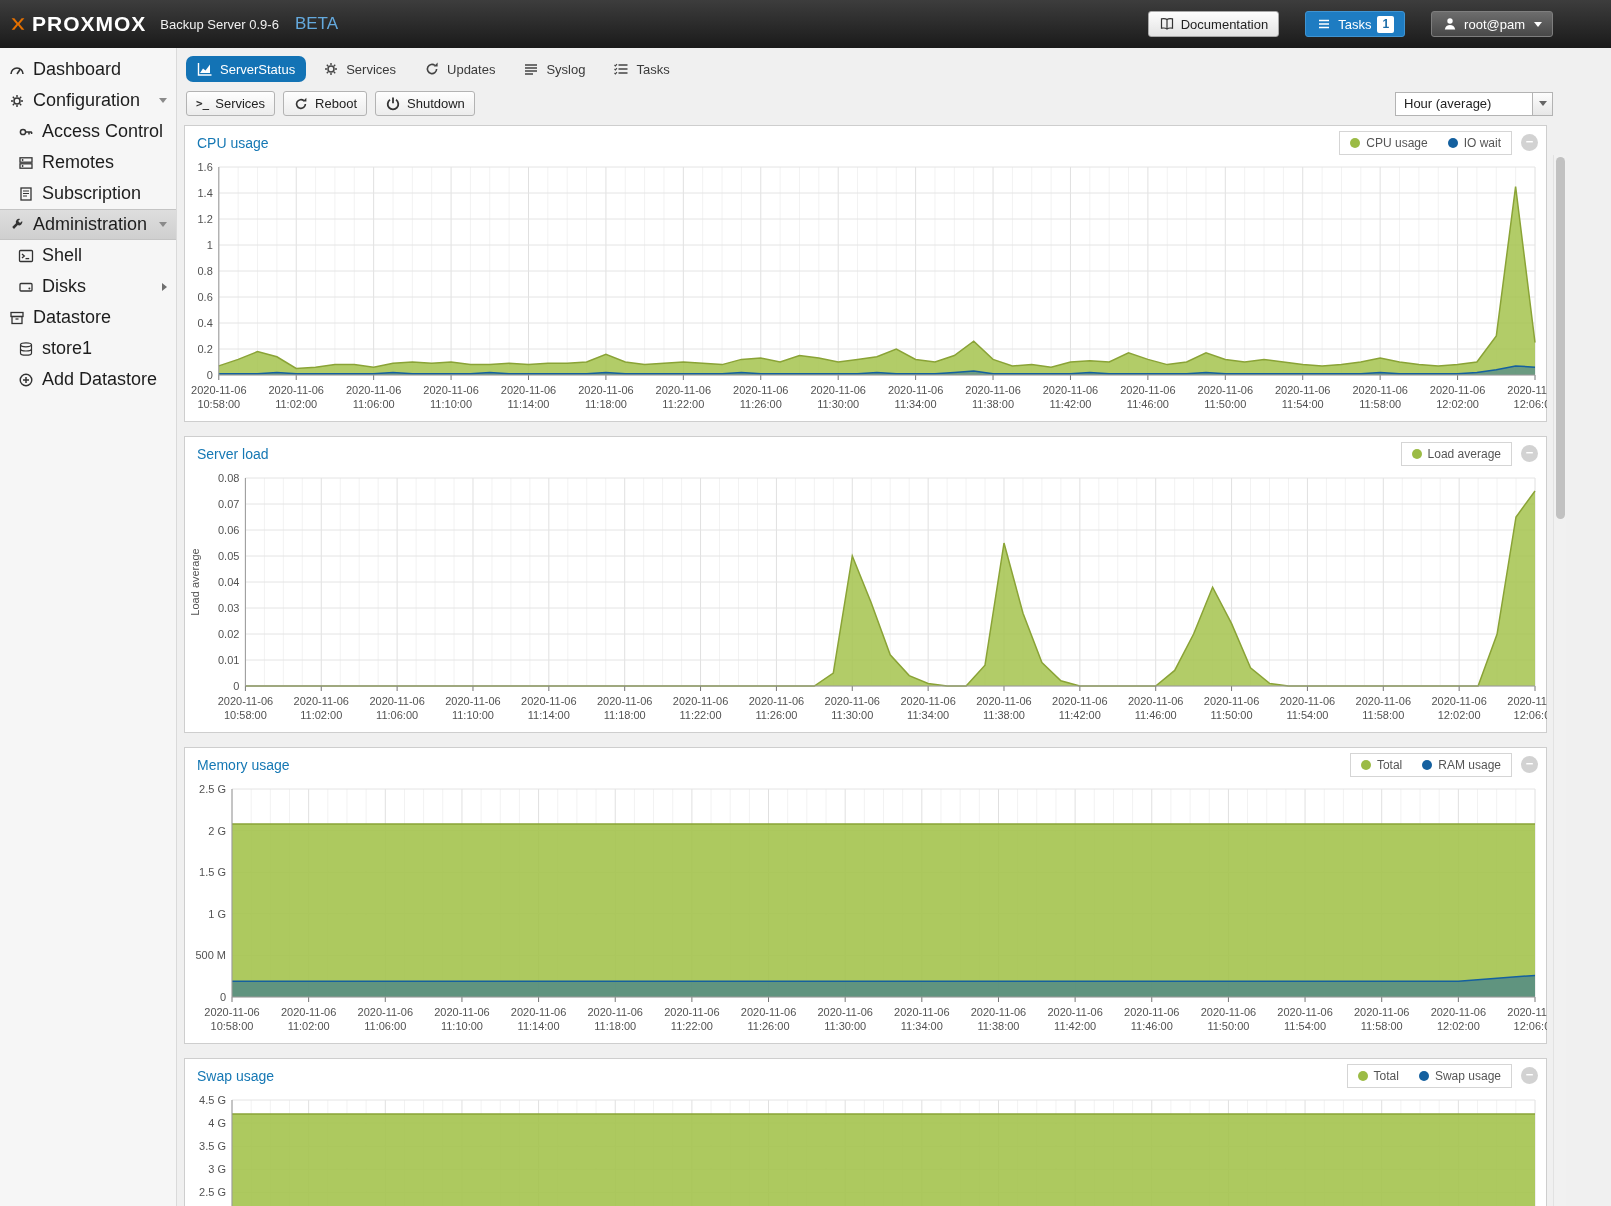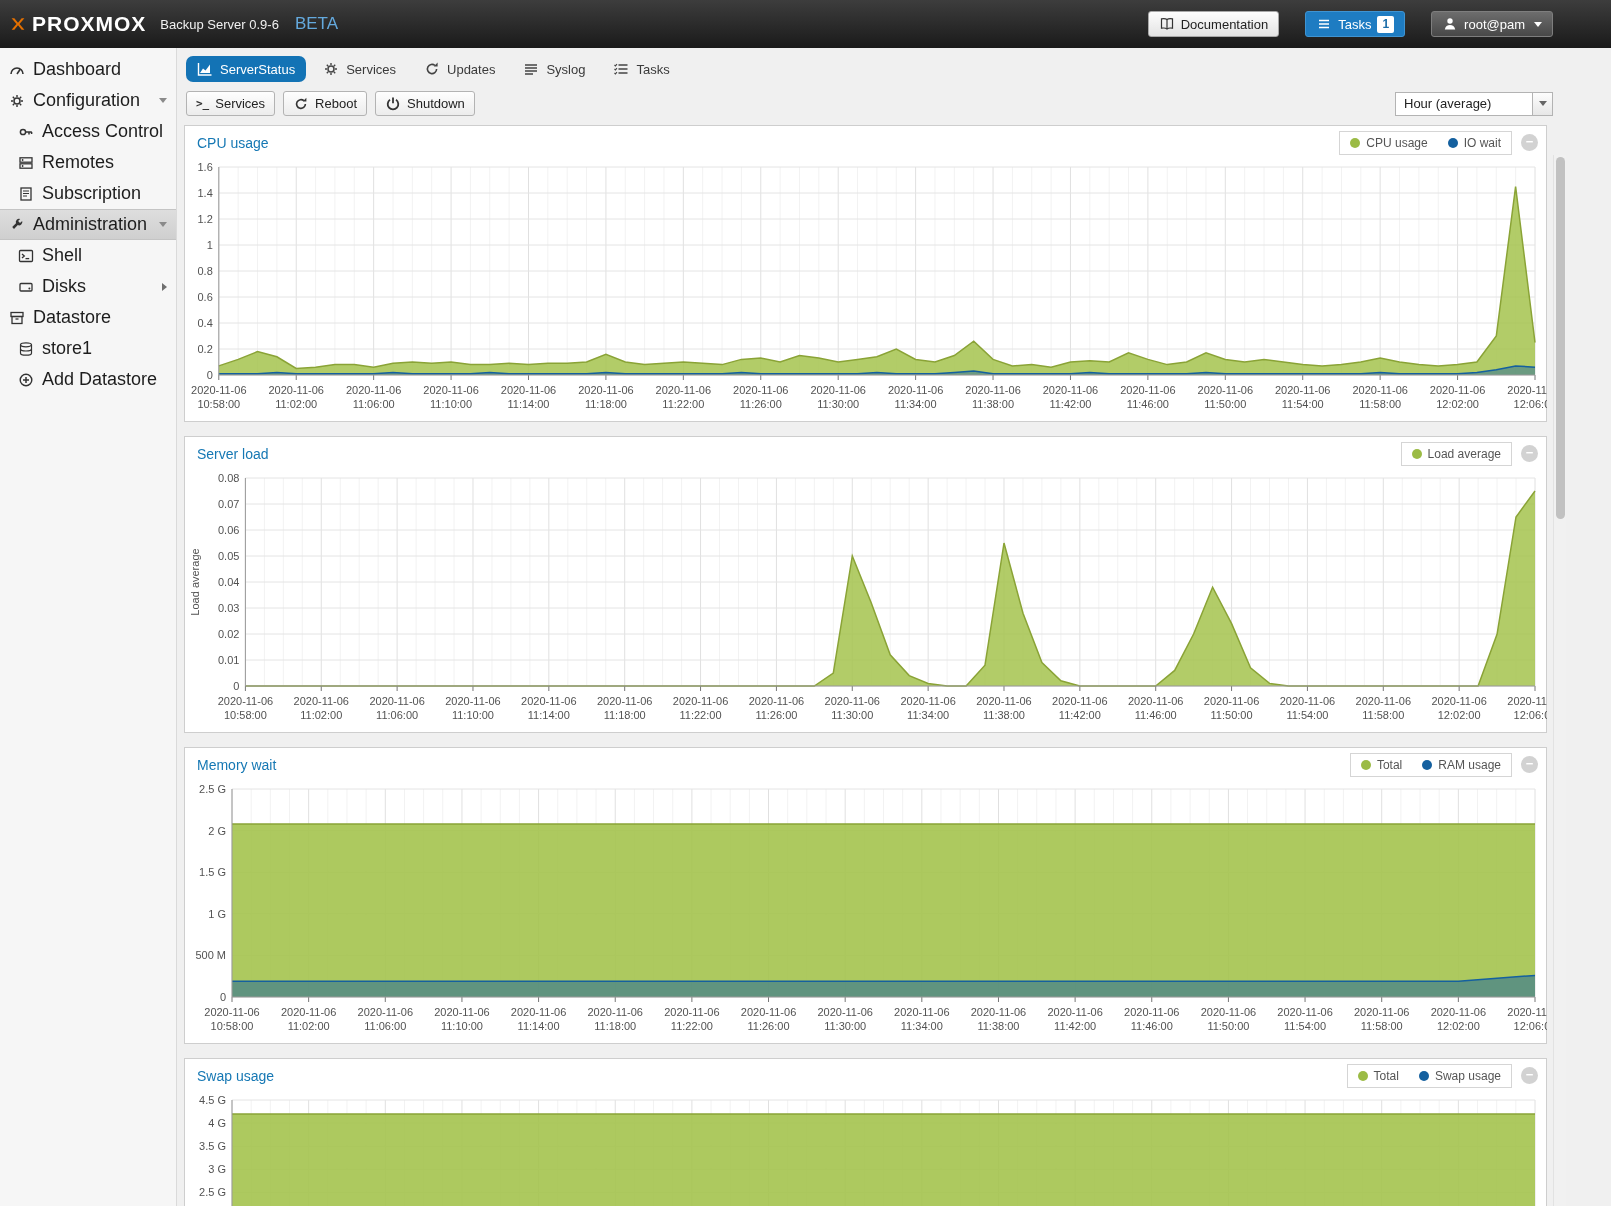--- a/index.html
+++ b/index.html
@@ -599,21 +599,21 @@
           <text x="1350" y="235" text-anchor="middle" class="tick">2020-11-06</text>
           <text x="1350" y="249" text-anchor="middle" class="tick">12:06:00</text>
           <line x1="60.4" y1="8" x2="60.4" y2="216" stroke="#9a9a9a"></line>
           <line x1="60.4" y1="216" x2="1350" y2="216" stroke="#9a9a9a"></line>
           <text x="14" y="112" class="tick" text-anchor="middle" transform="rotate(-90 14 112)" font-size="12">Load average</text>
         </svg>
     </section>
 
     <section class="panel">
       <div class="panel-header">
-        <span class="panel-title">Memory wait</span>
+        <span class="panel-title">Memory usage</span>
         <div class="legend">
           <span class="legend-item">
             <span class="legend-dot" style="background: rgb(155, 187, 69);"></span>
             <span>Total</span>
           </span>
           <span class="legend-item">
             <span class="legend-dot" style="background: rgb(20, 96, 159);"></span>
             <span>RAM usage</span>
           </span>
         </div>

